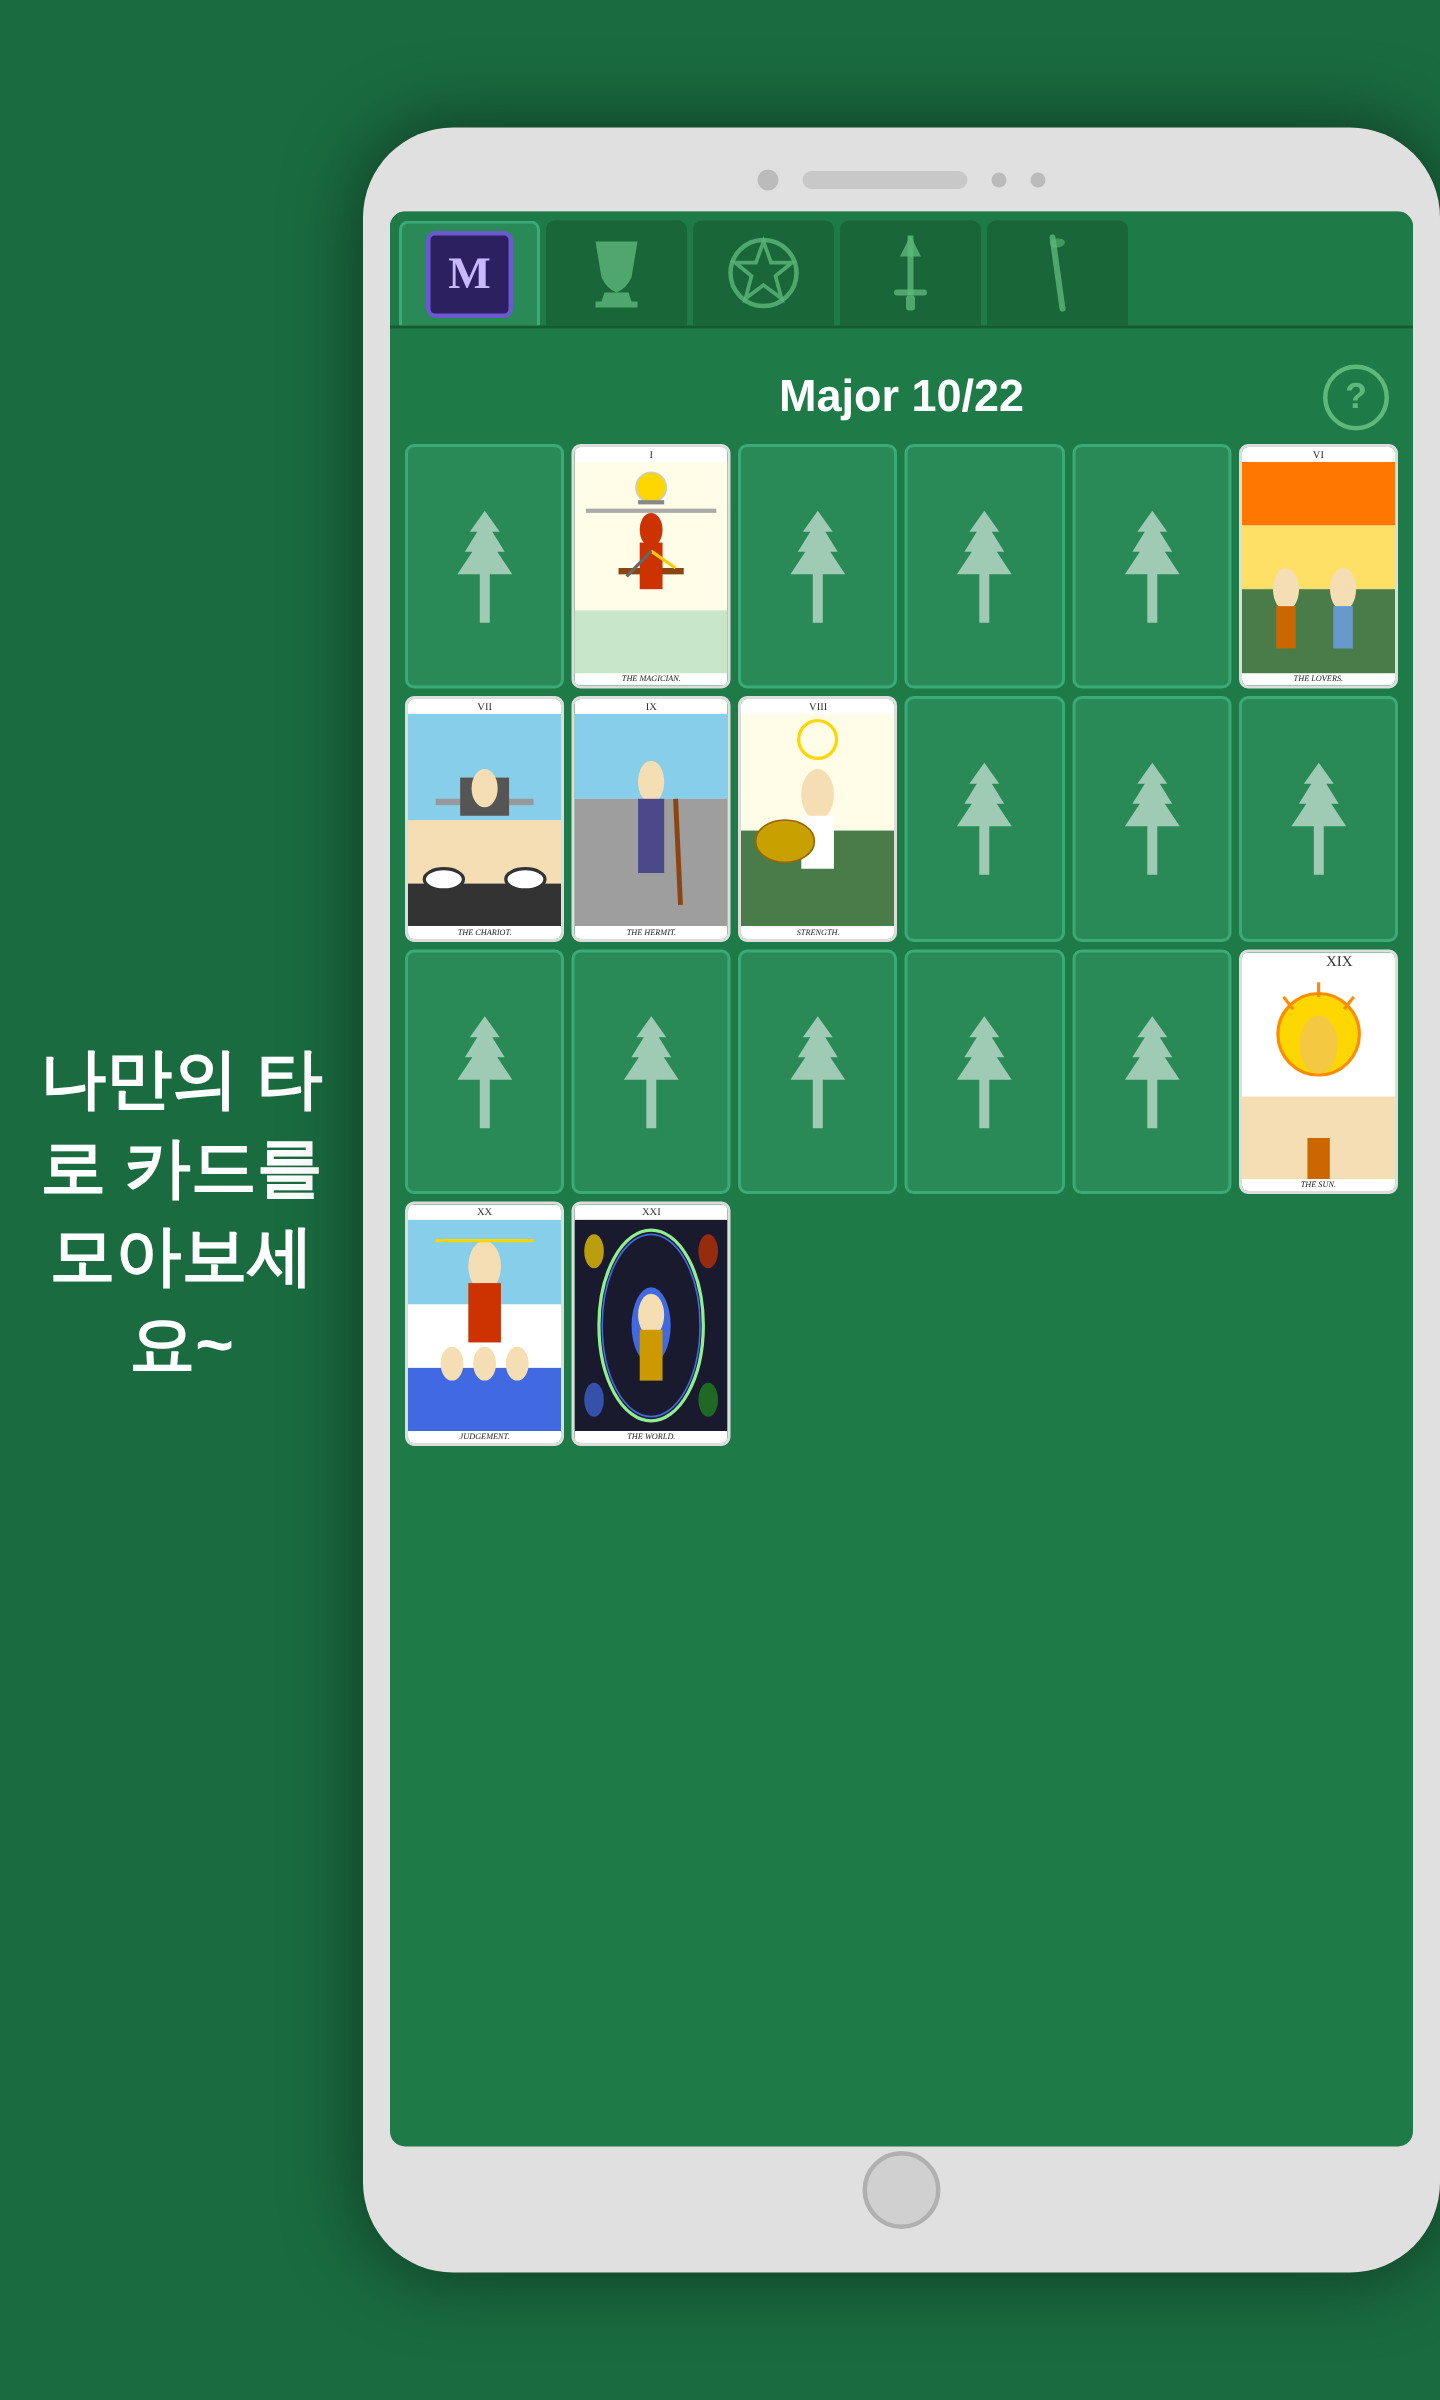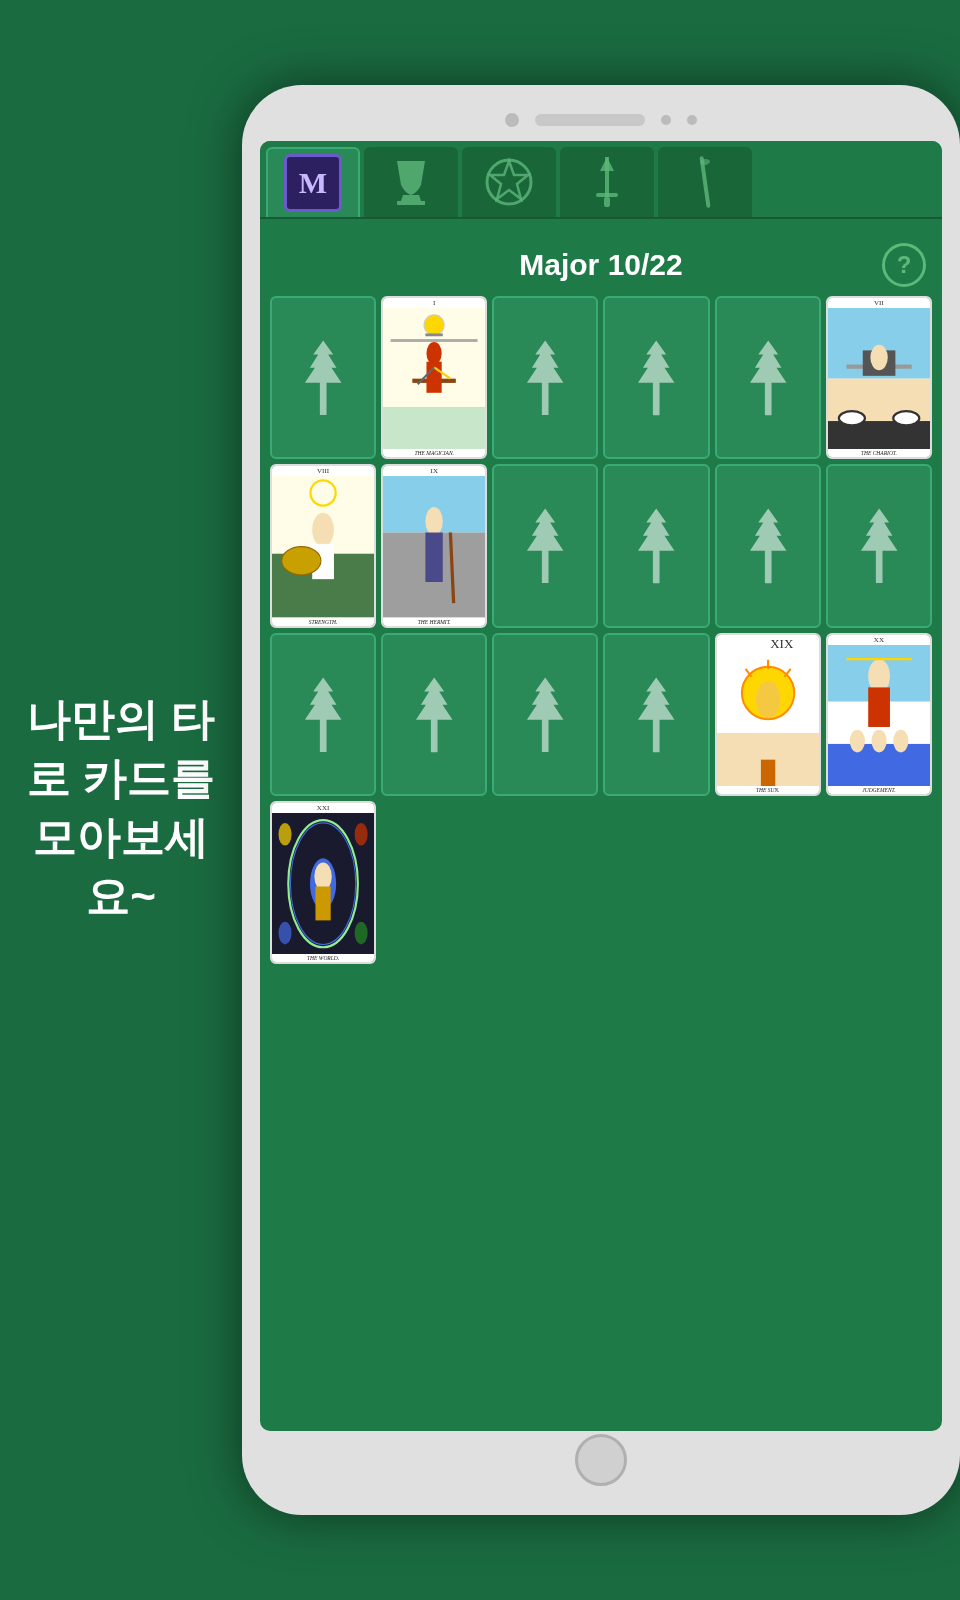--- a/index.html
+++ b/index.html
@@ -125,20 +125,40 @@
             </div>
             <div style="aspect-ratio: 0.65 / 1; border-radius: 6px; overflow: hidden; cursor: pointer; position: relative; background: rgb(42, 138, 87); border: 2px solid rgb(58, 170, 119); display: flex; align-items: center; justify-content: center;">
               <svg viewBox="0 0 80 100" width="65%" height="65%" style="opacity:0.55">
     <path fill="white" d="
       M40 5 L52 22 L46 22 L56 38 L50 38 L62 56 L44 56 L44 95 L36 95 L36 56 L18 56 L30 38 L24 38 L34 22 L28 22 Z
     "></path>
   </svg>
             </div>
             <div style="aspect-ratio: 0.65 / 1; border-radius: 6px; overflow: hidden; cursor: pointer; position: relative; background: rgb(255, 255, 255); border: 2px solid rgb(221, 221, 221);">
       <div style="width:100%;height:100%;display:flex;flex-direction:column;align-items:center;background:#fff;">
+        <div style="font-size:7px;color:#333;text-align:center;font-family:'Times New Roman',serif;padding:1px 0;">VI</div>
+        <div style="flex:1;width:100%;overflow:hidden;position:relative;">
+          <svg viewBox="0 0 100 130" width="100%" height="100%" preserveAspectRatio="xMidYMid slice" xmlns="http://www.w3.org/2000/svg">
+
+      <rect width="100%" height="100%" fill="#fff"></rect>
+      <rect x="0" y="0" width="100%" height="30%" fill="#ff7700"></rect>
+      <rect x="0" y="30%" width="100%" height="30%" fill="#ffe066"></rect>
+      <rect x="0" y="60%" width="100%" height="40%" fill="#4a7c4a"></rect>
+      <ellipse cx="30%" cy="60%" rx="8%" ry="10%" fill="#f5deb3"></ellipse>
+      <rect x="24%" y="68%" width="12%" height="20%" fill="#cc6600"></rect>
+      <ellipse cx="65%" cy="60%" rx="8%" ry="10%" fill="#f5deb3"></ellipse>
+      <rect x="59%" y="68%" width="12%" height="20%" fill="#6699cc"></rect>
+
+          </svg>
+        </div>
+        <div style="font-size:5.5px;color:#222;text-align:center;font-family:'Times New Roman',serif;font-style:italic;padding:1px 0;white-space:nowrap;overflow:hidden;width:100%;text-overflow:clip;">THE LOVERS.</div>
+      </div>
+    </div>
+            <div style="aspect-ratio: 0.65 / 1; border-radius: 6px; overflow: hidden; cursor: pointer; position: relative; background: rgb(255, 255, 255); border: 2px solid rgb(221, 221, 221);">
+      <div style="width:100%;height:100%;display:flex;flex-direction:column;align-items:center;background:#fff;">
         <div style="font-size:7px;color:#333;text-align:left;font-family:'Times New Roman',serif;padding:1px 0;">VII</div>
         <div style="flex:1;width:100%;overflow:hidden;position:relative;">
           <svg viewBox="0 0 100 130" width="100%" height="100%" preserveAspectRatio="xMidYMid slice" xmlns="http://www.w3.org/2000/svg">
 
       <rect width="100%" height="100%" fill="#fff"></rect>
       <rect x="0" y="0" width="100%" height="50%" fill="#87ceeb"></rect>
       <rect x="0" y="50%" width="100%" height="30%" fill="#f5deb3"></rect>
       <rect x="0" y="80%" width="100%" height="20%" fill="#333"></rect>
       <rect x="20%" y="40%" width="60%" height="3%" fill="#999"></rect>
       <rect x="35%" y="30%" width="30%" height="18%" fill="#555"></rect>
@@ -146,114 +166,114 @@
       <ellipse cx="25%" cy="78%" rx="12%" ry="5%" fill="#fff" stroke="#333" stroke-width="2"></ellipse>
       <ellipse cx="75%" cy="78%" rx="12%" ry="5%" fill="#fff" stroke="#333" stroke-width="2"></ellipse>
 
           </svg>
         </div>
         <div style="font-size:5.5px;color:#222;text-align:center;font-family:'Times New Roman',serif;font-style:italic;padding:1px 0;white-space:nowrap;overflow:hidden;width:100%;text-overflow:clip;">THE CHARIOT.</div>
       </div>
     </div>
             <div style="aspect-ratio: 0.65 / 1; border-radius: 6px; overflow: hidden; cursor: pointer; position: relative; background: rgb(255, 255, 255); border: 2px solid rgb(221, 221, 221);">
       <div style="width:100%;height:100%;display:flex;flex-direction:column;align-items:center;background:#fff;">
-        <div style="font-size:7px;color:#333;text-align:center;font-family:'Times New Roman',serif;padding:1px 0;">VIII</div>
-        <div style="flex:1;width:100%;overflow:hidden;position:relative;">
-          <svg viewBox="0 0 100 130" width="100%" height="100%" preserveAspectRatio="xMidYMid slice" xmlns="http://www.w3.org/2000/svg">
-
-      <rect width="100%" height="100%" fill="#fffde7"></rect>
-      <rect x="0" y="55%" width="100%" height="45%" fill="#4a7c4a"></rect>
-      <circle cx="50%" cy="12%" r="10%" fill="none" stroke="#ffd700" stroke-width="2"></circle>
-      <ellipse cx="50%" cy="38%" rx="10%" ry="12%" fill="#f5deb3"></ellipse>
-      <rect x="40%" y="48%" width="20%" height="25%" fill="#fff"></rect>
-      <ellipse cx="30%" cy="60%" rx="18%" ry="10%" fill="#c8a000" stroke="#996600" stroke-width="1"></ellipse>
-
-          </svg>
-        </div>
-        <div style="font-size:5.5px;color:#222;text-align:center;font-family:'Times New Roman',serif;font-style:italic;padding:1px 0;white-space:nowrap;overflow:hidden;width:100%;text-overflow:clip;">STRENGTH.</div>
-      </div>
-    </div>
-            <div style="aspect-ratio: 0.65 / 1; border-radius: 6px; overflow: hidden; cursor: pointer; position: relative; background: rgb(255, 255, 255); border: 2px solid rgb(221, 221, 221);">
-      <div style="width:100%;height:100%;display:flex;flex-direction:column;align-items:center;background:#fff;">
         <div style="font-size:7px;color:#333;text-align:center;font-family:'Times New Roman',serif;padding:1px 0;">IX</div>
         <div style="flex:1;width:100%;overflow:hidden;position:relative;">
           <svg viewBox="0 0 100 130" width="100%" height="100%" preserveAspectRatio="xMidYMid slice" xmlns="http://www.w3.org/2000/svg">
 
       <rect width="100%" height="100%" fill="#e8eaf6"></rect>
       <rect x="0" y="0" width="100%" height="40%" fill="#87ceeb"></rect>
       <rect x="0" y="40%" width="100%" height="60%" fill="#9e9e9e"></rect>
       <ellipse cx="50%" cy="32%" rx="8%" ry="10%" fill="#f5deb3"></ellipse>
       <rect x="42%" y="40%" width="16%" height="35%" fill="#4a4a8a"></rect>
       <line x1="65%" y1="40%" x2="68%" y2="90%" stroke="#8B4513" stroke-width="3"></line>
       <polygon points="68%,25% 72%,35% 64%,35%" fill="#ffd700"></polygon>
 
           </svg>
         </div>
         <div style="font-size:5.5px;color:#222;text-align:center;font-family:'Times New Roman',serif;font-style:italic;padding:1px 0;white-space:nowrap;overflow:hidden;width:100%;text-overflow:clip;">THE HERMIT.</div>
       </div>
     </div>
-            <div style="aspect-ratio: 0.65 / 1; border-radius: 6px; overflow: hidden; cursor: pointer; position: relative; background: rgb(42, 138, 87); border: 2px solid rgb(58, 170, 119); display: flex; align-items: center; justify-content: center;">
-              <svg viewBox="0 0 80 100" width="65%" height="65%" style="opacity:0.55">
-    <path fill="white" d="
-      M40 5 L52 22 L46 22 L56 38 L50 38 L62 56 L44 56 L44 95 L36 95 L36 56 L18 56 L30 38 L24 38 L34 22 L28 22 Z
-    "></path>
-  </svg>
-            </div>
-            <div style="aspect-ratio: 0.65 / 1; border-radius: 6px; overflow: hidden; cursor: pointer; position: relative; background: rgb(42, 138, 87); border: 2px solid rgb(58, 170, 119); display: flex; align-items: center; justify-content: center;">
-              <svg viewBox="0 0 80 100" width="65%" height="65%" style="opacity:0.55">
-    <path fill="white" d="
-      M40 5 L52 22 L46 22 L56 38 L50 38 L62 56 L44 56 L44 95 L36 95 L36 56 L18 56 L30 38 L24 38 L34 22 L28 22 Z
-    "></path>
-  </svg>
-            </div>
-            <div style="aspect-ratio: 0.65 / 1; border-radius: 6px; overflow: hidden; cursor: pointer; position: relative; background: rgb(42, 138, 87); border: 2px solid rgb(58, 170, 119); display: flex; align-items: center; justify-content: center;">
-              <svg viewBox="0 0 80 100" width="65%" height="65%" style="opacity:0.55">
-    <path fill="white" d="
-      M40 5 L52 22 L46 22 L56 38 L50 38 L62 56 L44 56 L44 95 L36 95 L36 56 L18 56 L30 38 L24 38 L34 22 L28 22 Z
-    "></path>
-  </svg>
-            </div>
-            <div style="aspect-ratio: 0.65 / 1; border-radius: 6px; overflow: hidden; cursor: pointer; position: relative; background: rgb(42, 138, 87); border: 2px solid rgb(58, 170, 119); display: flex; align-items: center; justify-content: center;">
-              <svg viewBox="0 0 80 100" width="65%" height="65%" style="opacity:0.55">
-    <path fill="white" d="
-      M40 5 L52 22 L46 22 L56 38 L50 38 L62 56 L44 56 L44 95 L36 95 L36 56 L18 56 L30 38 L24 38 L34 22 L28 22 Z
-    "></path>
-  </svg>
-            </div>
-            <div style="aspect-ratio: 0.65 / 1; border-radius: 6px; overflow: hidden; cursor: pointer; position: relative; background: rgb(42, 138, 87); border: 2px solid rgb(58, 170, 119); display: flex; align-items: center; justify-content: center;">
-              <svg viewBox="0 0 80 100" width="65%" height="65%" style="opacity:0.55">
-    <path fill="white" d="
-      M40 5 L52 22 L46 22 L56 38 L50 38 L62 56 L44 56 L44 95 L36 95 L36 56 L18 56 L30 38 L24 38 L34 22 L28 22 Z
-    "></path>
-  </svg>
-            </div>
-            <div style="aspect-ratio: 0.65 / 1; border-radius: 6px; overflow: hidden; cursor: pointer; position: relative; background: rgb(42, 138, 87); border: 2px solid rgb(58, 170, 119); display: flex; align-items: center; justify-content: center;">
-              <svg viewBox="0 0 80 100" width="65%" height="65%" style="opacity:0.55">
-    <path fill="white" d="
-      M40 5 L52 22 L46 22 L56 38 L50 38 L62 56 L44 56 L44 95 L36 95 L36 56 L18 56 L30 38 L24 38 L34 22 L28 22 Z
-    "></path>
-  </svg>
-            </div>
-            <div style="aspect-ratio: 0.65 / 1; border-radius: 6px; overflow: hidden; cursor: pointer; position: relative; background: rgb(42, 138, 87); border: 2px solid rgb(58, 170, 119); display: flex; align-items: center; justify-content: center;">
-              <svg viewBox="0 0 80 100" width="65%" height="65%" style="opacity:0.55">
-    <path fill="white" d="
-      M40 5 L52 22 L46 22 L56 38 L50 38 L62 56 L44 56 L44 95 L36 95 L36 56 L18 56 L30 38 L24 38 L34 22 L28 22 Z
-    "></path>
-  </svg>
-            </div>
-            <div style="aspect-ratio: 0.65 / 1; border-radius: 6px; overflow: hidden; cursor: pointer; position: relative; background: rgb(42, 138, 87); border: 2px solid rgb(58, 170, 119); display: flex; align-items: center; justify-content: center;">
-              <svg viewBox="0 0 80 100" width="65%" height="65%" style="opacity:0.55">
-    <path fill="white" d="
-      M40 5 L52 22 L46 22 L56 38 L50 38 L62 56 L44 56 L44 95 L36 95 L36 56 L18 56 L30 38 L24 38 L34 22 L28 22 Z
-    "></path>
-  </svg>
-            </div>
-            <div style="aspect-ratio: 0.65 / 1; border-radius: 6px; overflow: hidden; cursor: pointer; position: relative; background: rgb(255, 255, 255); border: 2px solid rgb(221, 221, 221);">
-      <div style="width:100%;height:100%;display:flex;flex-direction:column;align-items:center;background:#fff;">
-        <div style="font-size:13px;color:#333;text-align:center;font-family:'Times New Roman',serif;padding:1px 0;margin-left:28px;">XIX</div>
+            <div style="aspect-ratio: 0.65 / 1; border-radius: 6px; overflow: hidden; cursor: pointer; position: relative; background: rgb(255, 255, 255); border: 2px solid rgb(221, 221, 221);">
+      <div style="width:100%;height:100%;display:flex;flex-direction:column;align-items:center;background:#fff;">
+        <div style="font-size:7px;color:#333;text-align:center;font-family:'Times New Roman',serif;padding:1px 0;">VIII</div>
+        <div style="flex:1;width:100%;overflow:hidden;position:relative;">
+          <svg viewBox="0 0 100 130" width="100%" height="100%" preserveAspectRatio="xMidYMid slice" xmlns="http://www.w3.org/2000/svg">
+
+      <rect width="100%" height="100%" fill="#fffde7"></rect>
+      <rect x="0" y="55%" width="100%" height="45%" fill="#4a7c4a"></rect>
+      <circle cx="50%" cy="12%" r="10%" fill="none" stroke="#ffd700" stroke-width="2"></circle>
+      <ellipse cx="50%" cy="38%" rx="10%" ry="12%" fill="#f5deb3"></ellipse>
+      <rect x="40%" y="48%" width="20%" height="25%" fill="#fff"></rect>
+      <ellipse cx="30%" cy="60%" rx="18%" ry="10%" fill="#c8a000" stroke="#996600" stroke-width="1"></ellipse>
+
+          </svg>
+        </div>
+        <div style="font-size:5.5px;color:#222;text-align:center;font-family:'Times New Roman',serif;font-style:italic;padding:1px 0;white-space:nowrap;overflow:hidden;width:100%;text-overflow:clip;">STRENGTH.</div>
+      </div>
+    </div>
+            <div style="aspect-ratio: 0.65 / 1; border-radius: 6px; overflow: hidden; cursor: pointer; position: relative; background: rgb(42, 138, 87); border: 2px solid rgb(58, 170, 119); display: flex; align-items: center; justify-content: center;">
+              <svg viewBox="0 0 80 100" width="65%" height="65%" style="opacity:0.55">
+    <path fill="white" d="
+      M40 5 L52 22 L46 22 L56 38 L50 38 L62 56 L44 56 L44 95 L36 95 L36 56 L18 56 L30 38 L24 38 L34 22 L28 22 Z
+    "></path>
+  </svg>
+            </div>
+            <div style="aspect-ratio: 0.65 / 1; border-radius: 6px; overflow: hidden; cursor: pointer; position: relative; background: rgb(42, 138, 87); border: 2px solid rgb(58, 170, 119); display: flex; align-items: center; justify-content: center;">
+              <svg viewBox="0 0 80 100" width="65%" height="65%" style="opacity:0.55">
+    <path fill="white" d="
+      M40 5 L52 22 L46 22 L56 38 L50 38 L62 56 L44 56 L44 95 L36 95 L36 56 L18 56 L30 38 L24 38 L34 22 L28 22 Z
+    "></path>
+  </svg>
+            </div>
+            <div style="aspect-ratio: 0.65 / 1; border-radius: 6px; overflow: hidden; cursor: pointer; position: relative; background: rgb(42, 138, 87); border: 2px solid rgb(58, 170, 119); display: flex; align-items: center; justify-content: center;">
+              <svg viewBox="0 0 80 100" width="65%" height="65%" style="opacity:0.55">
+    <path fill="white" d="
+      M40 5 L52 22 L46 22 L56 38 L50 38 L62 56 L44 56 L44 95 L36 95 L36 56 L18 56 L30 38 L24 38 L34 22 L28 22 Z
+    "></path>
+  </svg>
+            </div>
+            <div style="aspect-ratio: 0.65 / 1; border-radius: 6px; overflow: hidden; cursor: pointer; position: relative; background: rgb(42, 138, 87); border: 2px solid rgb(58, 170, 119); display: flex; align-items: center; justify-content: center;">
+              <svg viewBox="0 0 80 100" width="65%" height="65%" style="opacity:0.55">
+    <path fill="white" d="
+      M40 5 L52 22 L46 22 L56 38 L50 38 L62 56 L44 56 L44 95 L36 95 L36 56 L18 56 L30 38 L24 38 L34 22 L28 22 Z
+    "></path>
+  </svg>
+            </div>
+            <div style="aspect-ratio: 0.65 / 1; border-radius: 6px; overflow: hidden; cursor: pointer; position: relative; background: rgb(42, 138, 87); border: 2px solid rgb(58, 170, 119); display: flex; align-items: center; justify-content: center;">
+              <svg viewBox="0 0 80 100" width="65%" height="65%" style="opacity:0.55">
+    <path fill="white" d="
+      M40 5 L52 22 L46 22 L56 38 L50 38 L62 56 L44 56 L44 95 L36 95 L36 56 L18 56 L30 38 L24 38 L34 22 L28 22 Z
+    "></path>
+  </svg>
+            </div>
+            <div style="aspect-ratio: 0.65 / 1; border-radius: 6px; overflow: hidden; cursor: pointer; position: relative; background: rgb(42, 138, 87); border: 2px solid rgb(58, 170, 119); display: flex; align-items: center; justify-content: center;">
+              <svg viewBox="0 0 80 100" width="65%" height="65%" style="opacity:0.55">
+    <path fill="white" d="
+      M40 5 L52 22 L46 22 L56 38 L50 38 L62 56 L44 56 L44 95 L36 95 L36 56 L18 56 L30 38 L24 38 L34 22 L28 22 Z
+    "></path>
+  </svg>
+            </div>
+            <div style="aspect-ratio: 0.65 / 1; border-radius: 6px; overflow: hidden; cursor: pointer; position: relative; background: rgb(42, 138, 87); border: 2px solid rgb(58, 170, 119); display: flex; align-items: center; justify-content: center;">
+              <svg viewBox="0 0 80 100" width="65%" height="65%" style="opacity:0.55">
+    <path fill="white" d="
+      M40 5 L52 22 L46 22 L56 38 L50 38 L62 56 L44 56 L44 95 L36 95 L36 56 L18 56 L30 38 L24 38 L34 22 L28 22 Z
+    "></path>
+  </svg>
+            </div>
+            <div style="aspect-ratio: 0.65 / 1; border-radius: 6px; overflow: hidden; cursor: pointer; position: relative; background: rgb(42, 138, 87); border: 2px solid rgb(58, 170, 119); display: flex; align-items: center; justify-content: center;">
+              <svg viewBox="0 0 80 100" width="65%" height="65%" style="opacity:0.55">
+    <path fill="white" d="
+      M40 5 L52 22 L46 22 L56 38 L50 38 L62 56 L44 56 L44 95 L36 95 L36 56 L18 56 L30 38 L24 38 L34 22 L28 22 Z
+    "></path>
+  </svg>
+            </div>
+            <div style="aspect-ratio: 0.65 / 1; border-radius: 6px; overflow: hidden; cursor: pointer; position: relative; background: rgb(255, 255, 255); border: 2px solid rgb(221, 221, 221);">
+      <div style="width:100%;height:100%;display:flex;flex-direction:column;align-items:center;background:#fff;">
+        <div style="font-size:10px;color:#333;text-align:center;font-family:'Times New Roman',serif;padding:1px 0;margin-left:28px;">XIX</div>
         <div style="flex:1;width:100%;overflow:hidden;position:relative;">
           <svg viewBox="0 0 100 130" width="100%" height="100%" preserveAspectRatio="xMidYMid slice" xmlns="http://www.w3.org/2000/svg">
 
       <rect width="100%" height="100%" fill="#fff"></rect>
       <rect x="0" y="60%" width="100%" height="40%" fill="#f5deb3"></rect>
       <circle cx="50%" cy="30%" r="22%" fill="#ffd700" stroke="#ff8c00" stroke-width="2"></circle>
       <ellipse cx="50%" cy="35%" rx="12%" ry="14%" fill="#f5c842"></ellipse>
 
       <line x1="50%" y1="5%" x2="50%" y2="12%" stroke="#ff8c00" stroke-width="2"></line>
       <line x1="72%" y1="12%" x2="66%" y2="18%" stroke="#ff8c00" stroke-width="2"></line>

